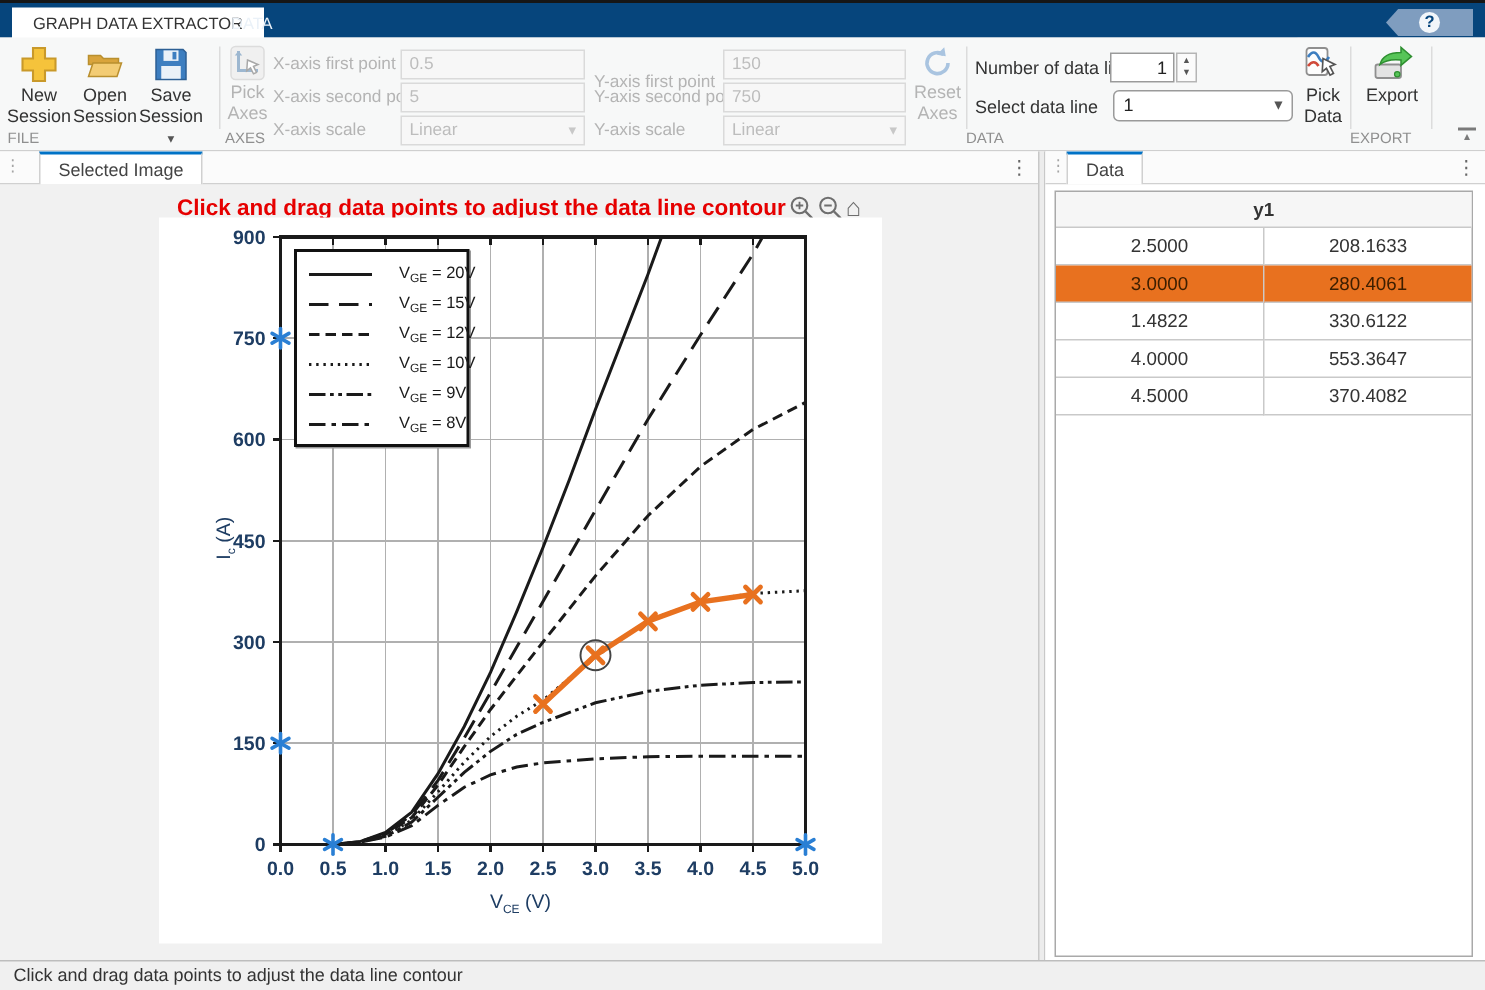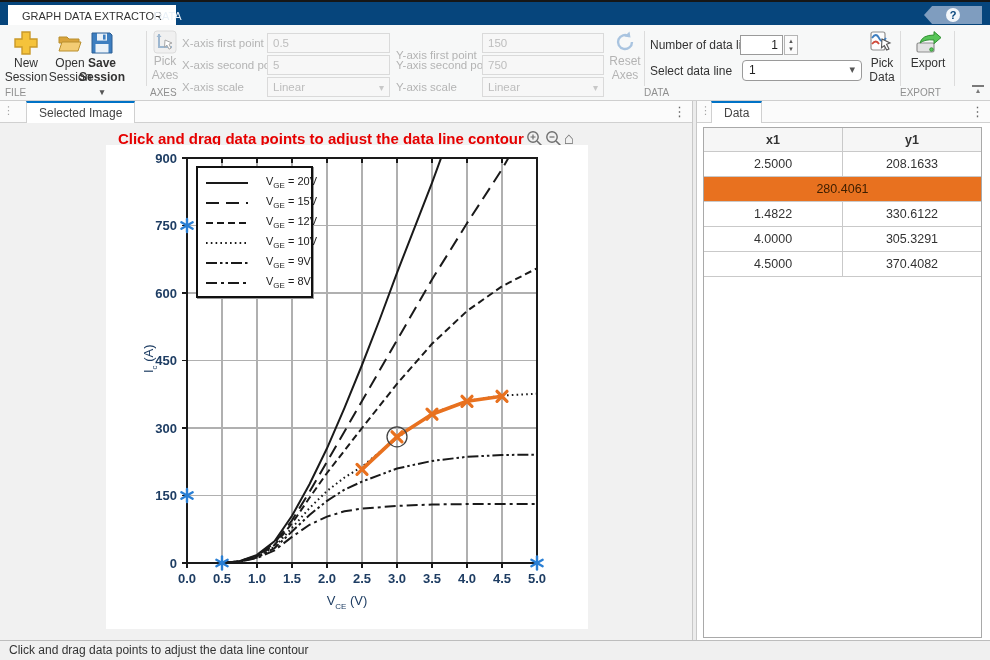--- a/index.html
+++ b/index.html
@@ -128,21 +128,21 @@
       <span class="lbl">Session</span>
     </div>
     <div class="big-btn" style="left:49px; width:42px;">
       <svg width="26" height="26" viewBox="0 0 26 26">
         <path d="M2 7 h8 l2 2 h10 v4 H2 z" fill="#d9a43c" stroke="#b98f2e" stroke-width="1"></path>
         <path d="M2 21 l3 -9 h19 l-3 9 z" fill="#f3cc74" stroke="#b98f2e" stroke-width="1"></path>
       </svg>
       <span class="lbl">Open</span>
       <span class="lbl">Session</span>
     </div>
-    <div class="big-btn" style="left:78px; width:48px;font-weight:bold;">
+    <div class="big-btn" style="left:90px; width:48px;">
       <svg width="26" height="26" viewBox="0 0 26 26">
         <path d="M3 3 h18 l2 2 v18 H3 z" fill="#3d7ec0" stroke="#2d5f94" stroke-width="1"></path>
         <rect x="8" y="3.6" width="10" height="7" fill="#eaf1f8"></rect>
         <rect x="14" y="4.6" width="2.6" height="5" fill="#3d7ec0"></rect>
         <rect x="6.5" y="14" width="13" height="8.5" fill="#eaf1f8"></rect>
       </svg>
       <span class="lbl">Save</span>
       <span class="lbl">
         <span>Session</span>
         <span style="font-size:9px;color:#555;">▾</span>
@@ -434,37 +434,37 @@
 
     <div id="right-panel">
       <div class="tabrow">
         <span class="grip">⋮</span>
         <div class="panel-tab" style="left:14px;">Data</div>
         <span class="tabmenu">⋮</span>
       </div>
       <div style="position:absolute; left:0; top:22px; right:0; bottom:0; background:#fff;">
         <div id="table-frame">
             <div class="trow head">
-              <div class="tcell">x1</div>
               <div class="tcell">y1</div>
             </div>
             <div class="trow">
               <div class="tcell">2.5000</div>
               <div class="tcell">208.1633</div>
             </div>
             <div class="trow selected">
+              <div class="tcell">3.0000</div>
               <div class="tcell">280.4061</div>
             </div>
             <div class="trow">
               <div class="tcell">1.4822</div>
               <div class="tcell">330.6122</div>
             </div>
             <div class="trow">
               <div class="tcell">4.0000</div>
-              <div class="tcell">305.3291</div>
+              <div class="tcell">553.3647</div>
             </div>
             <div class="trow">
               <div class="tcell">4.5000</div>
               <div class="tcell">370.4082</div>
             </div>
           </div>
       </div>
     </div>
   </div>
 

